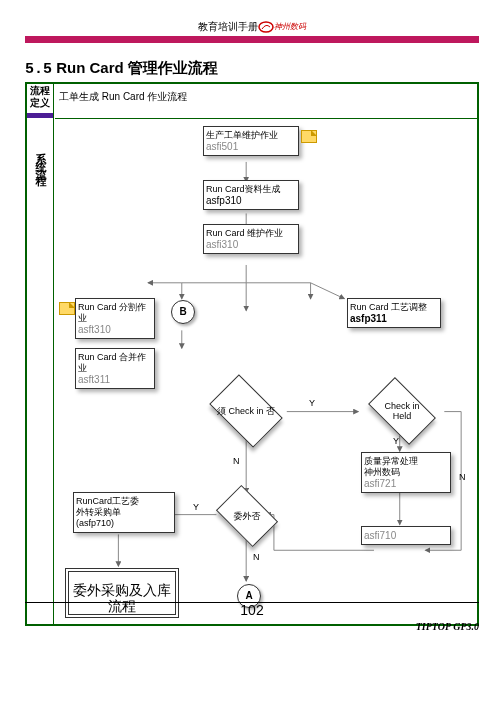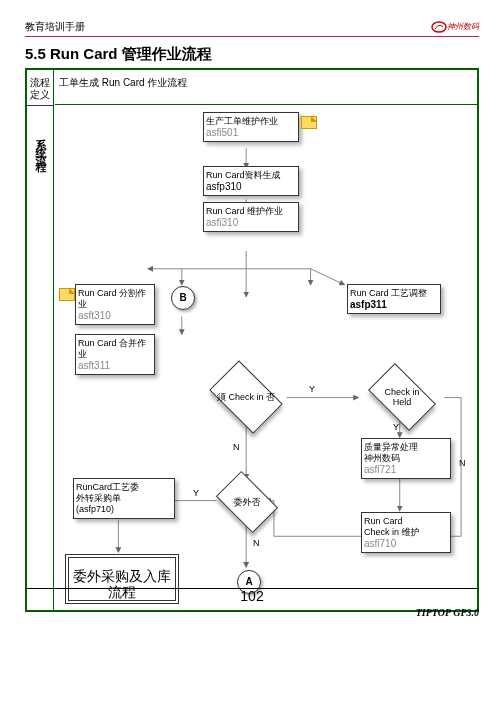--- a/index.html
+++ b/index.html
@@ -1,25 +1,25 @@
 <!DOCTYPE html>
 <html><head>
 <meta charset="utf-8">
 <style>
 body{margin:0;font-family:"SimSun","Microsoft YaHei",sans-serif;background:#fff;width:504px;height:713px;position:relative}
 .page{padding:20px 25px;position:relative}
-.hdr{display:flex;justify-content:space-between;align-items:center;border-bottom:1px solid #be185d;padding-bottom:2px;margin-bottom:8px}
+.hdr{display:flex;justify-content:center;align-items:center;border-bottom:7px solid #be185d;padding-bottom:2px;margin-bottom:16px}
 .hdr-l{font-size:10px}
 .logo{font-size:8px;color:#c00;font-style:italic}
 .logo svg{vertical-align:middle}
 .title{font-size:15px;font-weight:bold;margin:6px 0 4px 0}
-.title .num{font-family:Liberation Sans, sans-serif}
+.title .num{font-family:Liberation Mono, monospace}
 .chart{border:2px solid #006000;height:540px;position:relative;background:#fff}
 .side{position:absolute;left:0;top:0;width:26px;height:100%;border-right:1px solid #006000}
-.side-top{height:28px;border-bottom:1px solid #4c1d95;font-size:10px;font-weight:normal;text-align:center;padding-top:7px;line-height:12px}
+.side-top{height:28px;border-bottom:5px solid #4c1d95;font-size:10px;font-weight:bold;text-align:center;padding-top:1px;line-height:12px}
 .side-label{writing-mode:vertical-rl;text-orientation:upright;font-size:11px;font-weight:bold;position:absolute;left:6px;top:60px;letter-spacing:8px}
 .def{position:absolute;left:28px;top:0;right:0;height:28px;border-bottom:1px solid #006000;font-size:10px;padding:6px 12px 0 4px}
 .canvas{position:absolute;left:26px;top:28px;right:0;bottom:0}
 .box{position:absolute;background:#fff;border:1px solid #333;box-shadow:3px 3px 4px rgba(0,0,0,.3);text-align:left;font-size:9px;padding:3px 2px;line-height:11px}
 .box .code{color:#888;font-size:10px}
 .dbl{position:absolute;border:1px solid #333;background:#fff;text-align:center;font-size:14px;padding:13px 2px;line-height:11px}
 .dbl::before{content:"";position:absolute;inset:2px;border:1px solid #333;pointer-events:none}
 .dbl::after{content:"";position:absolute;inset:-3px;box-shadow:3px 3px 4px rgba(0,0,0,.3);z-index:-1}
 .diamond{position:absolute;width:70px;height:44px;transform:rotate(45deg);border:1px solid #333;background:#fff;box-shadow:3px 3px 4px rgba(0,0,0,.3)}
 .diamond span{position:absolute;inset:0;transform:rotate(-45deg);display:flex;align-items:center;justify-content:center;font-size:9px;text-align:center;line-height:10px}
@@ -84,21 +84,21 @@
           <div>生产工单维护作业</div>
           <div class="code">asfi501</div>
         </div>
       <div class="note" style="left:248px;top:18px"></div>
 
       <div class="box" style="left:150px;top:68px;width:90px">
           <div>Run Card资料生成</div>
           <div class="code" style="color:#000;font-weight:normal">asfp310</div>
         </div>
 
-      <div class="box" style="left:150px;top:104px;width:90px">
+      <div class="box" style="left:150px;top:112px;width:90px">
           <div>Run Card 维护作业</div>
           <div class="code">asfi310</div>
         </div>
 
       <div class="box" style="left:22px;top:186px;width:74px">
           <div>Run Card 分割作业</div>
           <div class="code">asft310</div>
         </div>
       <div class="note" style="left:6px;top:190px"></div>
 
@@ -139,22 +139,20 @@
           <div>(asfp710)</div>
         </div>
 
       <div class="diamond" style="left:168px;top:386px;width:50px;height:34px">
           <span>委外否</span>
         </div>
       <div class="lbl" style="left:140px;top:390px">Y</div>
       <div class="lbl" style="left:200px;top:440px">N</div>
 
       <div class="box" style="left:308px;top:414px;width:84px">
-          <div style="white-space:pre-line">Run Card
-Check in 维护</div>
           <div class="code">asfi710</div>
         </div>
 
       <div class="dbl" style="left:12px;top:456px;width:108px;height:22px;line-height:16px">委外采购及入库流程</div>
 
       <div class="circ" style="left:184px;top:472px">A</div>
     </div>
   </div>
 
   <div class="pnum">102</div>

